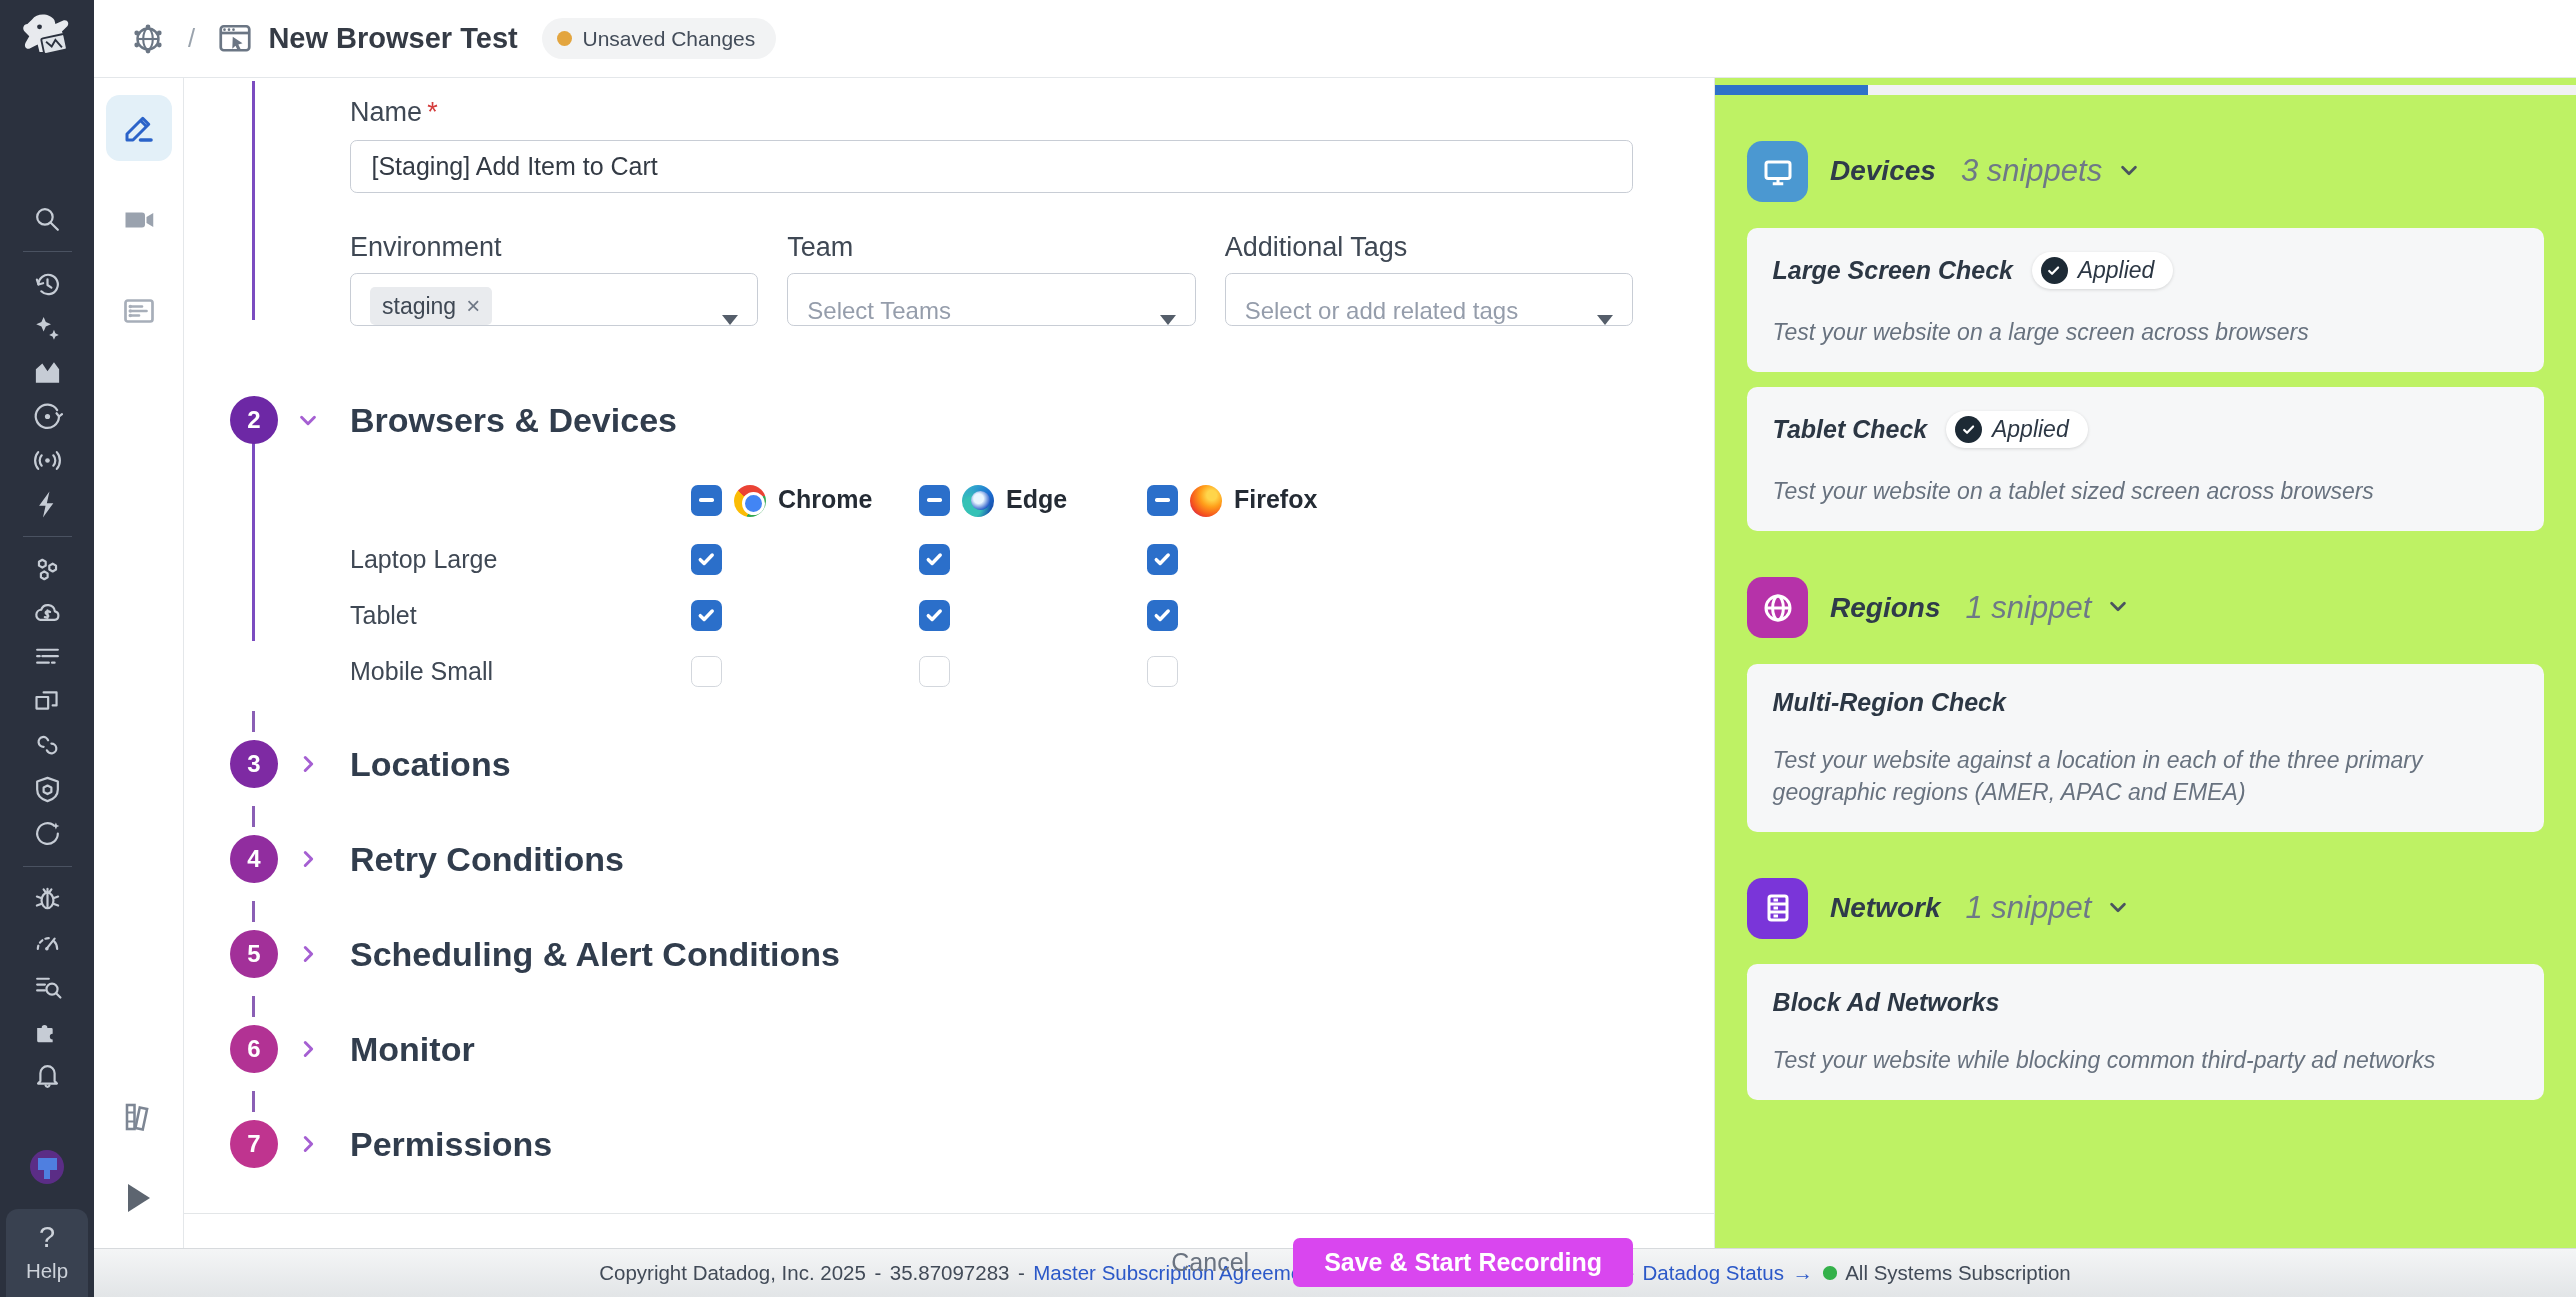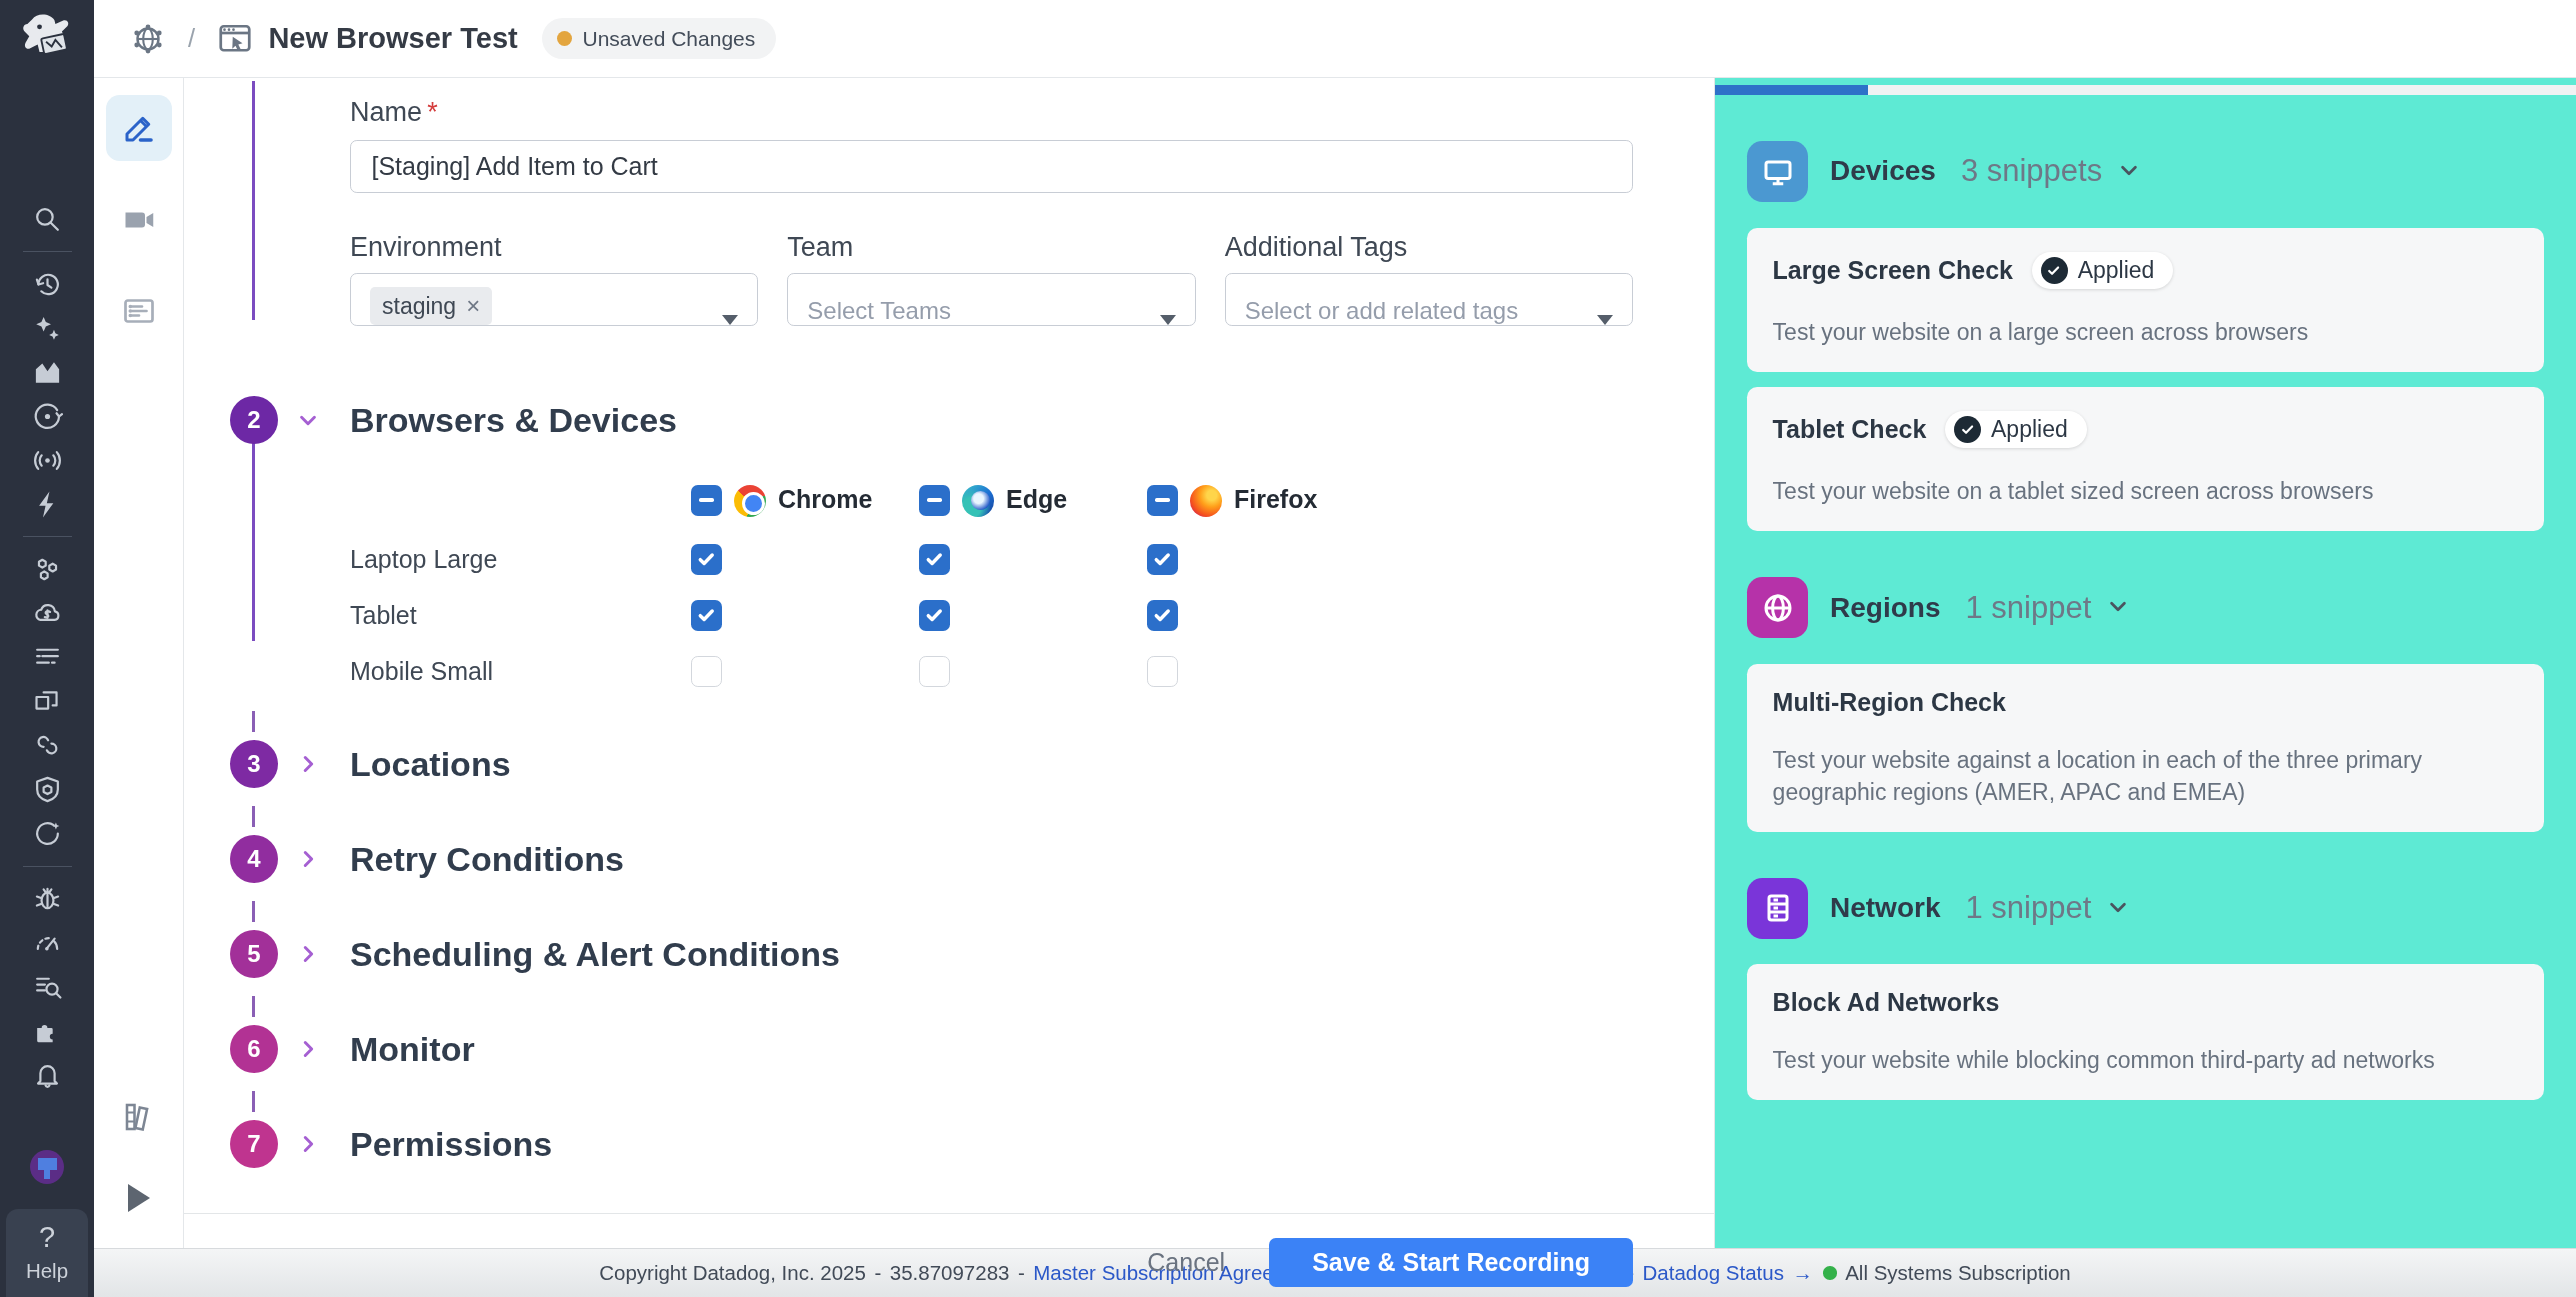--- a/index.html
+++ b/index.html
@@ -90,24 +90,24 @@
   .chrome { background:conic-gradient(from -50deg,#ea4335 0 120deg,#34a853 0 240deg,#fbbc05 0 360deg); }
   .chrome::after { content:""; position:absolute; left:7.7px; top:7.7px; width:17px; height:17px; border-radius:50%; background:#4285f4; border:3.4px solid #fff; }
   .edge { background:radial-gradient(circle at 30% 70%,#35c2b6 0 30%,transparent 60%),linear-gradient(135deg,#3ec6c9,#1b6fd4 55%,#173f94); }
   .edge::after { content:""; position:absolute; left:8.5px; top:6.8px; width:19px; height:19px; border-radius:50%; background:radial-gradient(circle at 40% 40%,#e8f6ff 0 30%,#1c53c6 75%); }
   .firefox { background:radial-gradient(circle at 68% 32%,#ffd54a 0 16%,#ff9f1a 38%,#f5511e 68%,#b5007f 100%); }
 
   
   .form-divider { height:0.9px; background:#e3e6e8; margin-top:39px; margin-left:-166px; margin-right:-81px; }
   .actions { height:97px; display:flex; align-items:center; justify-content:flex-end; }
   .cancel-btn { color:#6a7380; font-size:25px; margin-right:44px; cursor:pointer; }
-  .save-btn { background:#3b82f6; color:#fff; font-size:25px; font-weight:600; border:none; border-radius:6.8px; height:49px; padding:0 43px; cursor:pointer; }
-
-  
-  .snippets { flex:1; border-left:0.9px solid #e3e6e8; background:#5eead4; padding:0 32px; overflow:hidden; }
+  .save-btn { background:#d946ef; color:#fff; font-size:25px; font-weight:600; border:none; border-radius:6.8px; height:49px; padding:0 31px; cursor:pointer; }
+
+  
+  .snippets { flex:1; border-left:0.9px solid #e3e6e8; background:#bef264; padding:0 32px; overflow:hidden;font-style:italic; }
   .hscroll { height:10.2px; margin:6.8px -32px 0; position:relative; background:#f1f2f3; }
   .hscroll .thumb { position:absolute; left:0; top:0; width:153px; height:10.2px; background:#2e72c8; }
   .group-head { display:flex; align-items:center; margin-top:46px; }
   .gicon { width:61px; height:61px; border-radius:15.3px; display:flex; align-items:center; justify-content:center; flex-shrink:0; }
   .gicon svg { width:36px; height:36px; stroke:#fff; fill:none; stroke-width:2; }
   .gtitle { color:#2f3b4a; font-size:28px; font-weight:700; margin-left:22px; }
   .gcount { color:#6e7887; font-size:31px; margin-left:25px; }
   .gchev { margin-left:15.3px; cursor:pointer; }
   .gchev svg { width:22px; height:22px; stroke:#4a545f; stroke-width:3; fill:none; stroke-linecap:round; stroke-linejoin:round; }
   .cards { margin-top:25.6px; display:flex; flex-direction:column; gap:15.3px; }

